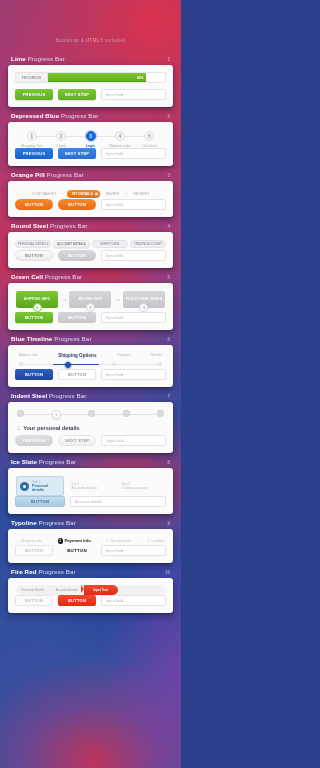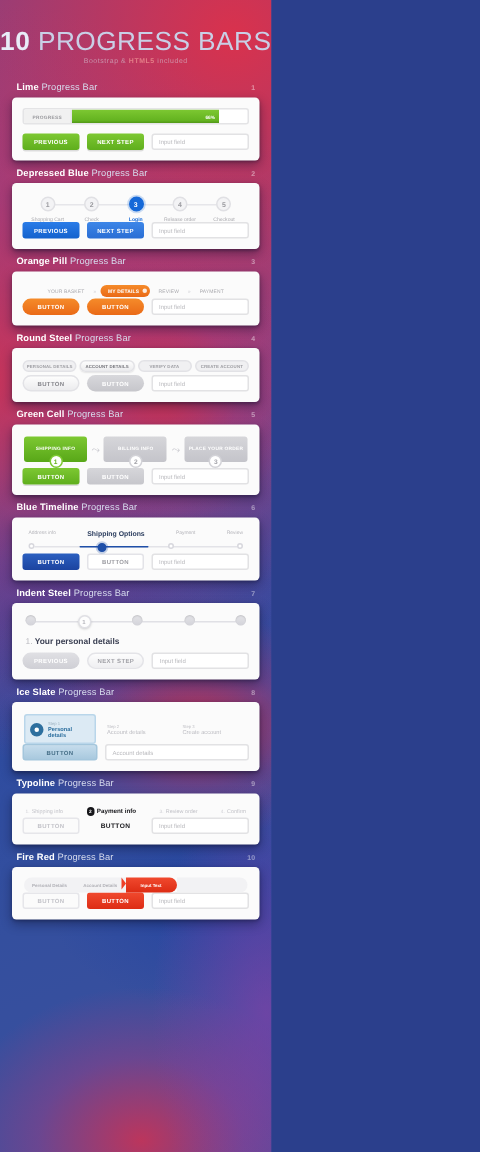--- a/index.html
+++ b/index.html
@@ -271,23 +271,20 @@
   <div class="layer bg-red2"></div>
   <div class="layer bg-red3"></div>
   <div class="layer bg-red4"></div>
   <div class="layer bg-red5"></div>
   <div class="layer bg-purple"></div>
 </div>
 
 <div id="page">
 
   <div class="header">
-    <div class="header-title">
-      <b>10</b><span> PROGRESS BARS</span>
-    </div>
     <div class="header-sub">
       <span>Bootstrap &amp; </span><span class="hl">HTML5</span><span> included</span>
     </div>
   </div>
 
   <div class="section">
     <div class="sec-head">
       <div class="sec-title">
         <b>Lime</b><span> Progress Bar</span>
       </div>

